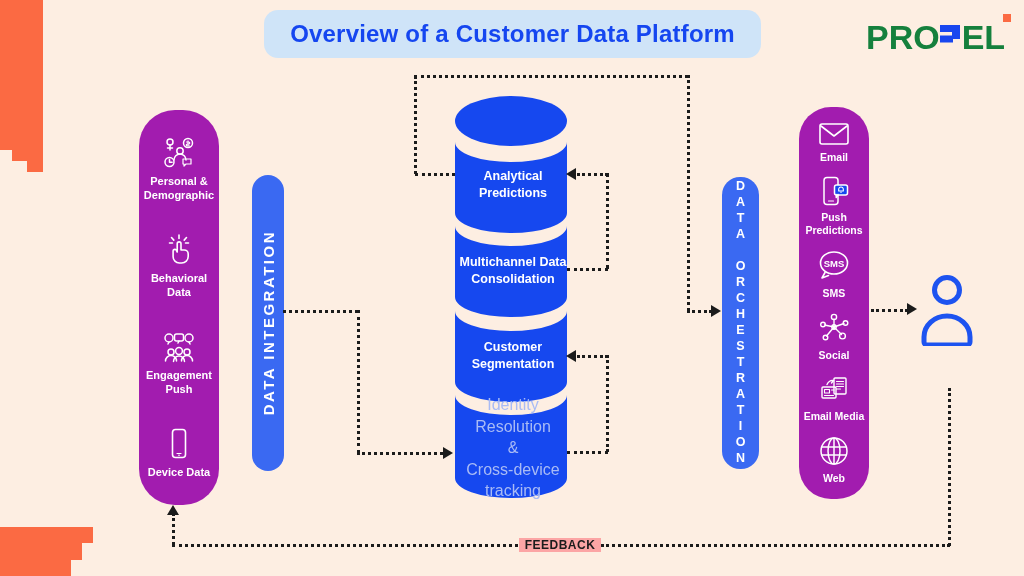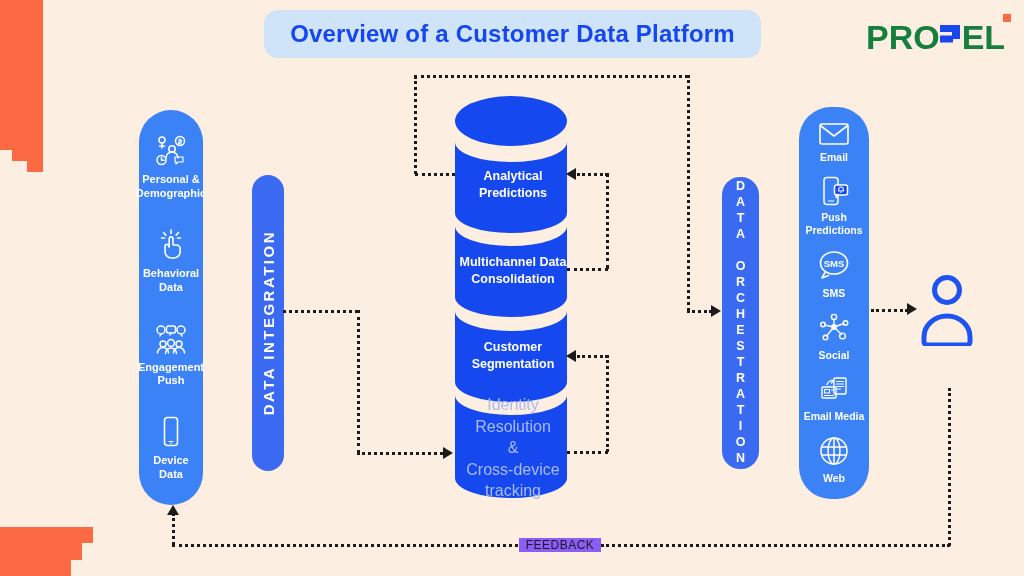--- a/index.html
+++ b/index.html
@@ -32,25 +32,25 @@
     font-size:34px; font-weight:900; color:#15803d; letter-spacing:0px;
   }
   .brand-logo .p-block { display:inline-block; margin:0 1px 0 0; }
   .logo-square {
     position:absolute; right:-6px; top:-3px;
     width:8px; height:8px; background:#fb6a43;
   }
 
   
   .blue-panel {
-    background:#3b82f6; position:absolute;
+    background:#a21caf; position:absolute;
     display:flex; flex-direction:column; align-items:center;
     justify-content:space-around; color:#fff;
   }
-  .panel-sources { left:139px; top:110px; width:64px; height:395px; border-radius:36px; padding:10px 1px; }
+  .panel-sources { left:139px; top:110px; width:80px; height:395px; border-radius:36px; padding:10px 1px; }
   .panel-channels { left:799px; top:107px; width:70px; height:392px; border-radius:32px; padding:8px 2px; }
   .panel-item { display:flex; flex-direction:column; align-items:center; gap:4px; }
   .panel-item .lbl {
     font-size:11px; font-weight:700; text-align:center; line-height:1.25; color:#fff;
   }
   .panel-channels .panel-item .lbl { font-size:10.5px; }
 
   
   .v-pill {
     position:absolute; background:#3a69f2; color:#fff;
@@ -86,22 +86,22 @@
   
   .dot-h { position:absolute; height:0; border-top:3px dotted #1b1b1b; }
   .dot-v { position:absolute; width:0; border-left:3px dotted #1b1b1b; }
   .ah { position:absolute; width:0; height:0; }
   .ah-right { border-left:10px solid #1b1b1b; border-top:6px solid transparent; border-bottom:6px solid transparent; }
   .ah-left  { border-right:10px solid #1b1b1b; border-top:6px solid transparent; border-bottom:6px solid transparent; }
   .ah-up    { border-bottom:10px solid #1b1b1b; border-left:6px solid transparent; border-right:6px solid transparent; }
 
   .feedback-label {
     left:519px; top:538px; width:82px; text-align:center;
-    font-size:12px; font-weight:400; color:#1c1c1c; letter-spacing:0.5px;
-    background:#8b5cf6;
+    font-size:12px; font-weight:700; color:#1c1c1c; letter-spacing:0.5px;
+    background:#fca5a5;
   }
 
   .person-wrap { left:918px; top:274px; }
 </style>
 </head>
 <body>
 
 <div class="decor" style="left:0;top:0;width:43px;height:150px;"></div>
 <div class="decor" style="left:12px;top:150px;width:31px;height:11px;"></div>
 <div class="decor" style="left:27px;top:161px;width:16px;height:11px;"></div>

